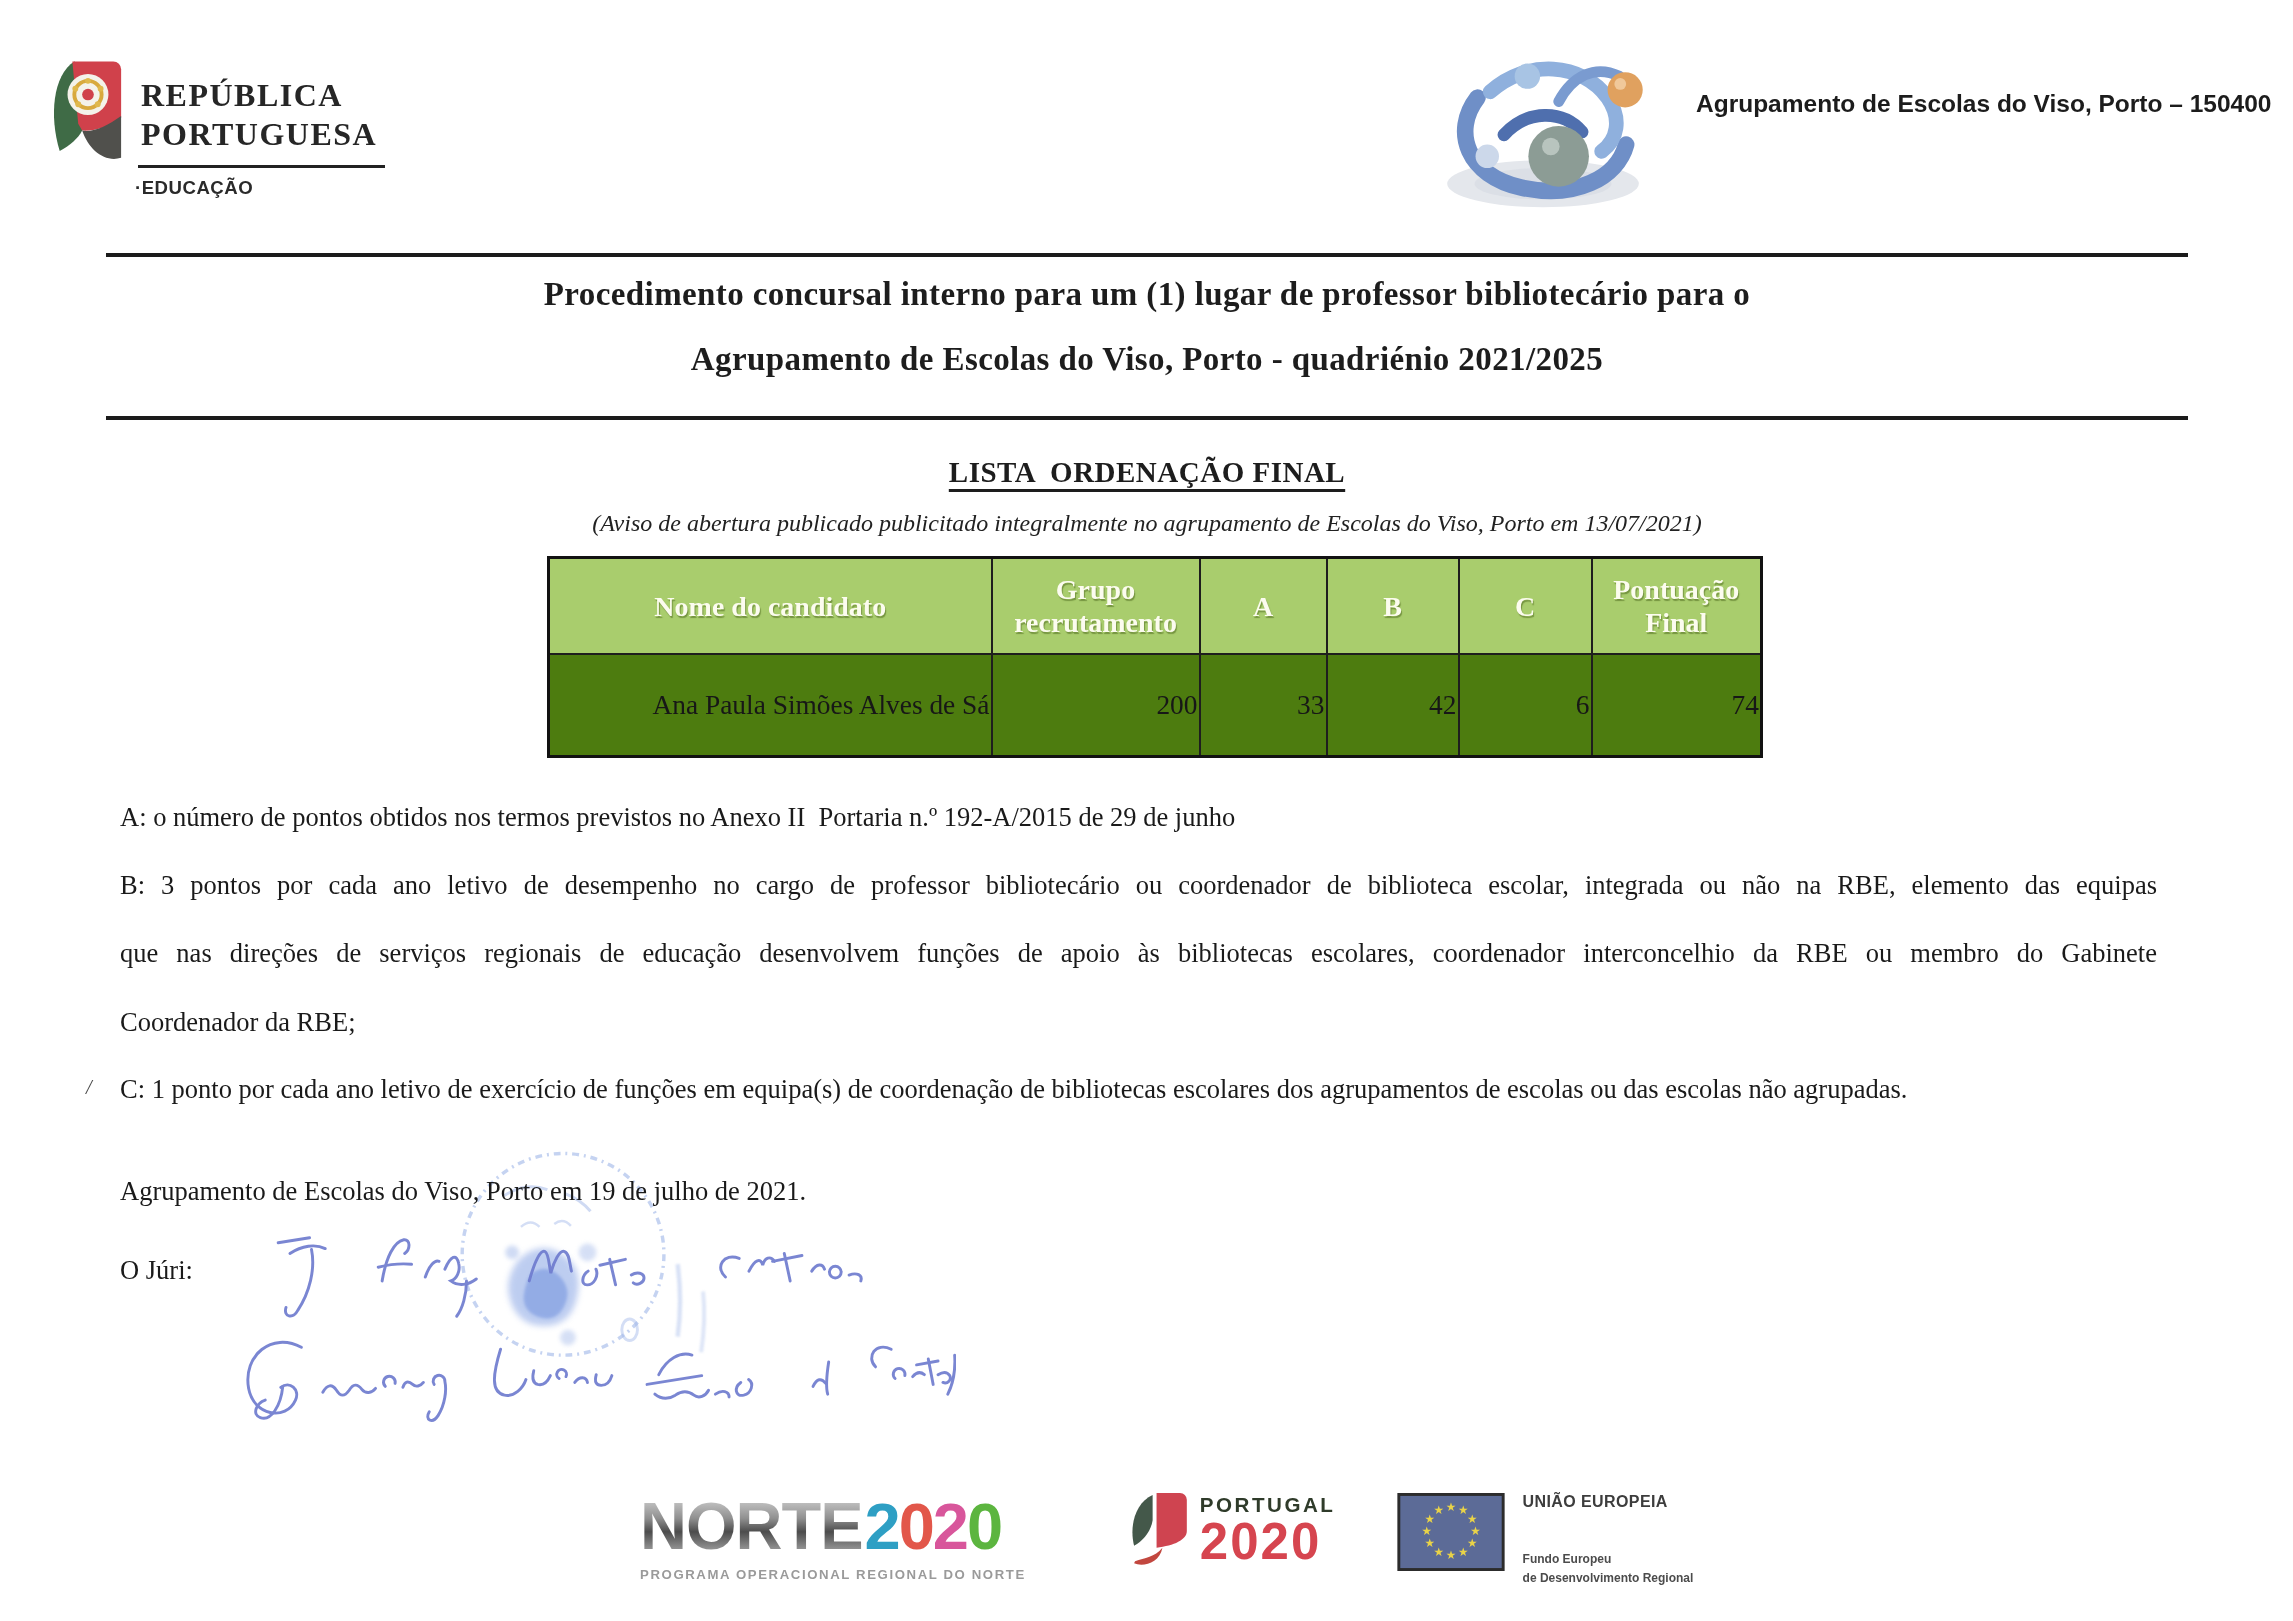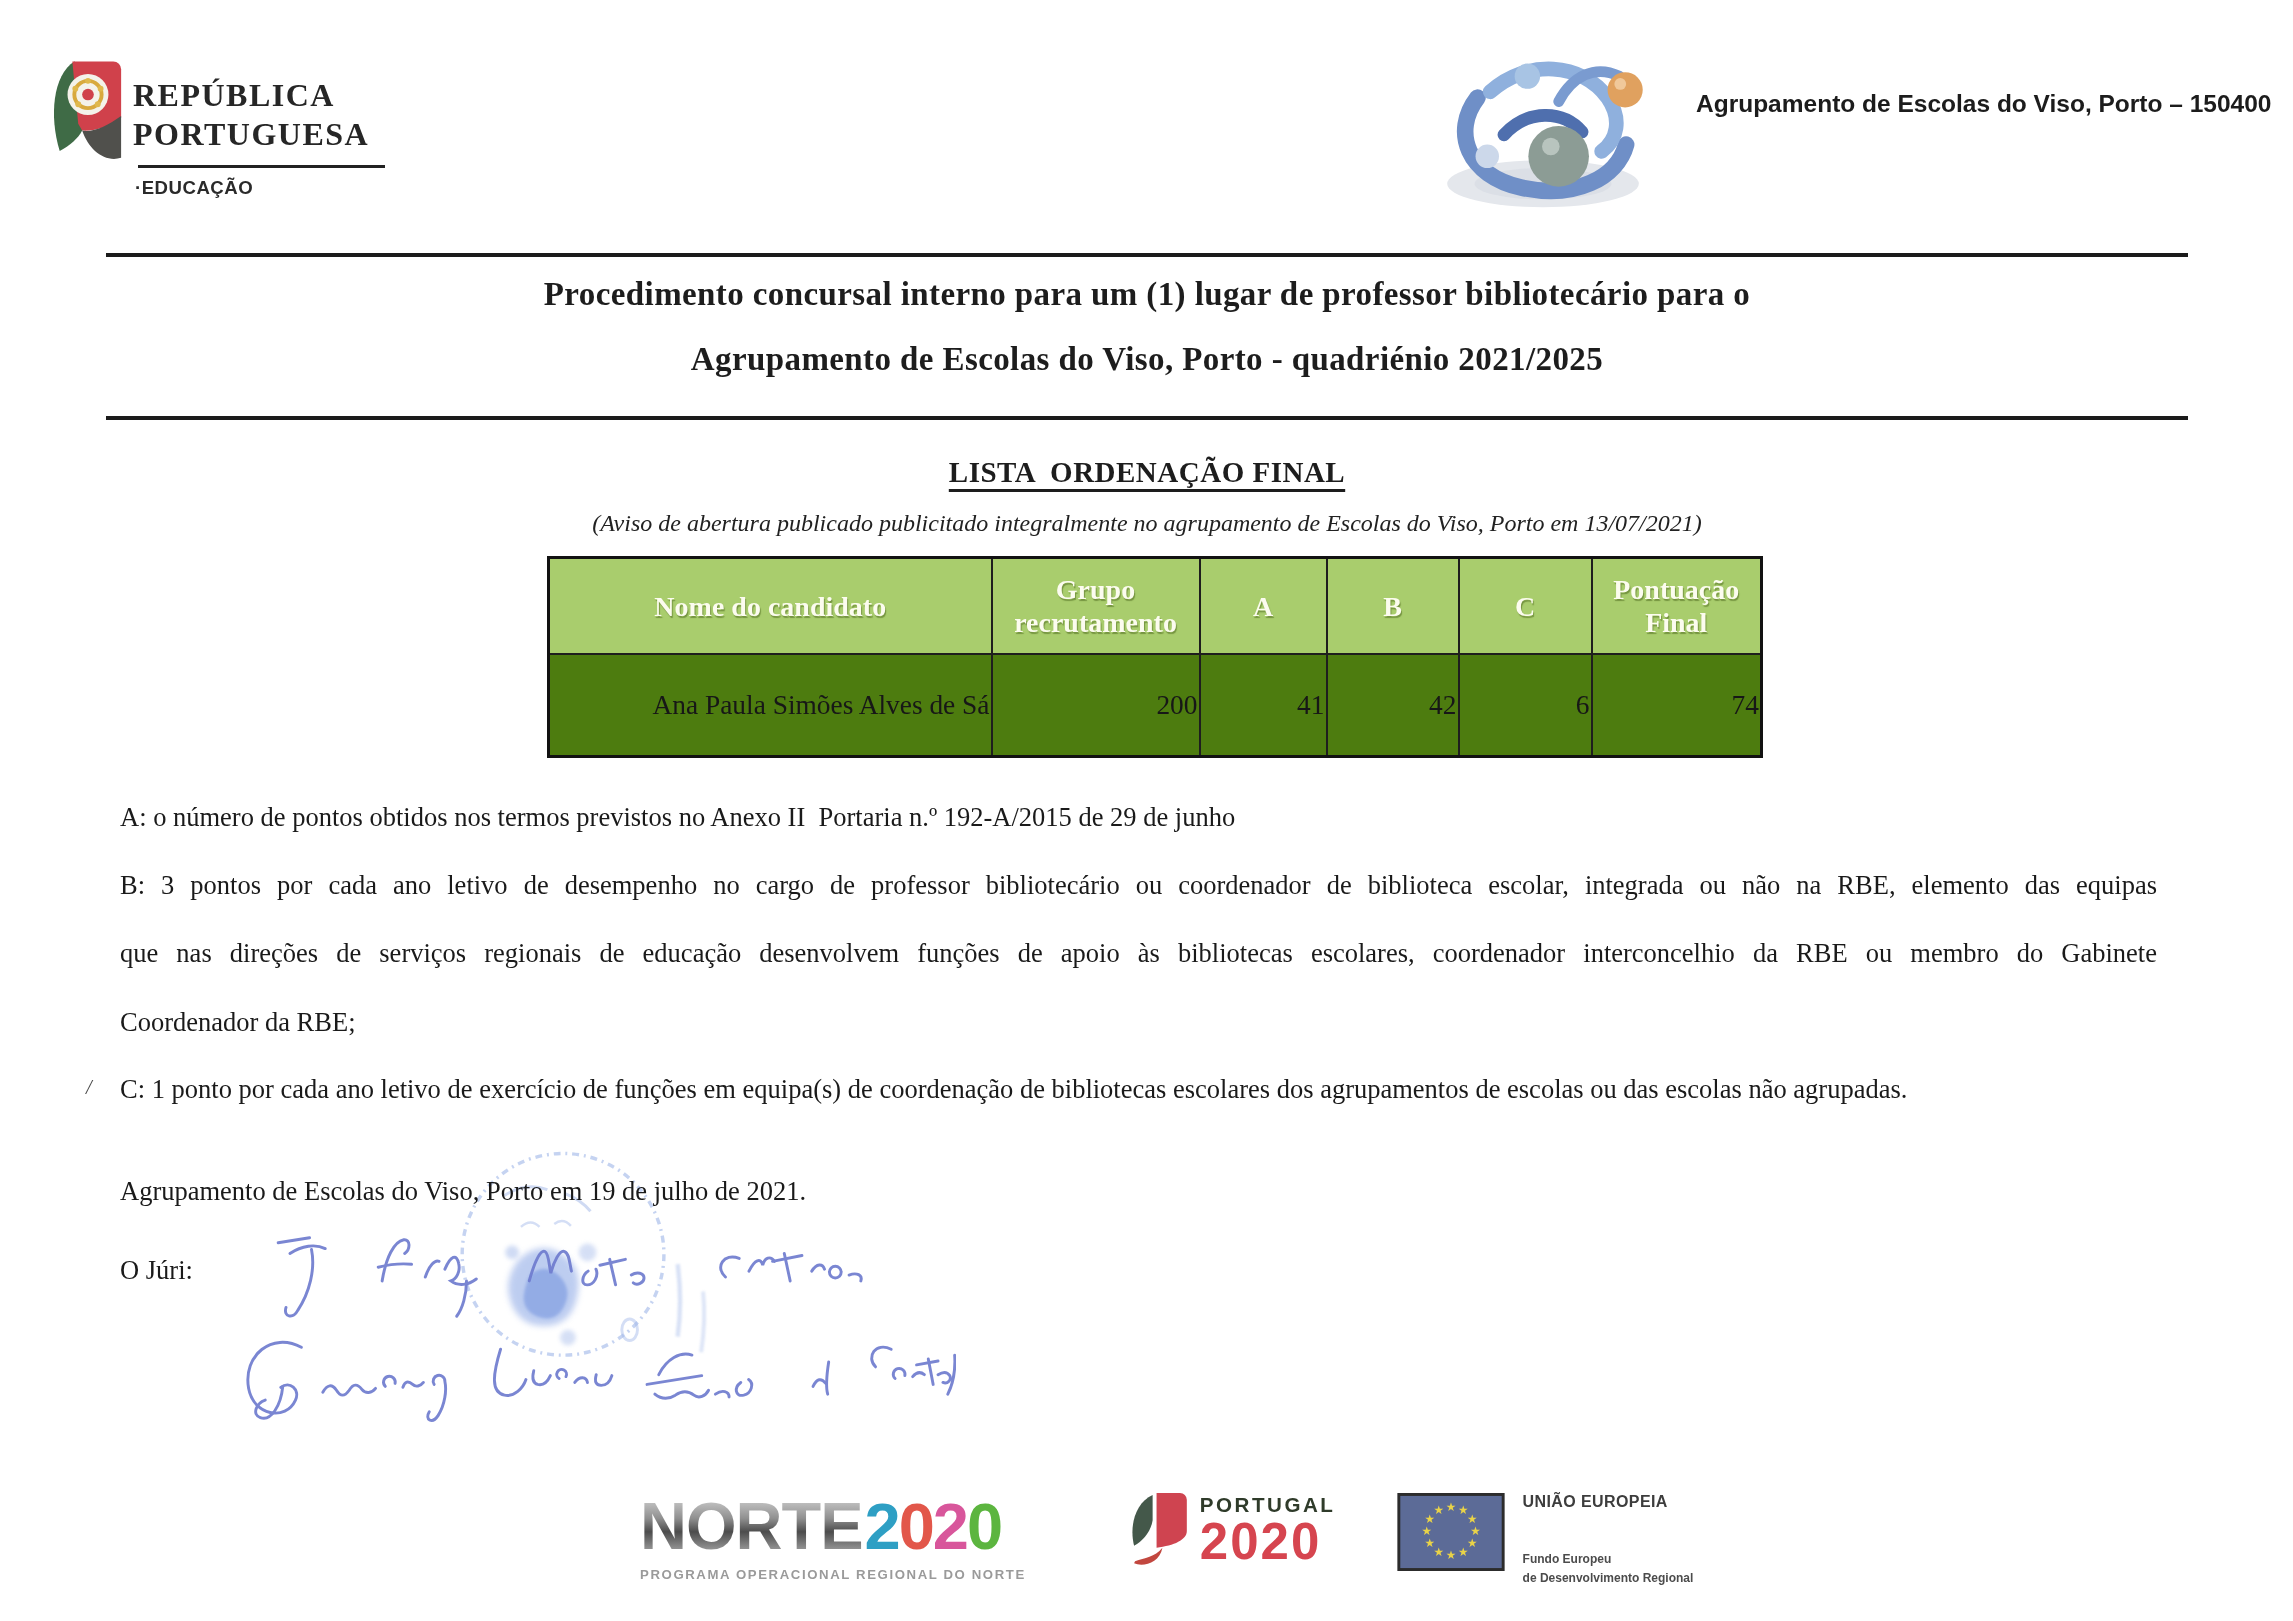--- a/index.html
+++ b/index.html
@@ -2,21 +2,21 @@
 <html lang="pt"><head>
 <meta charset="utf-8">
 <style>
   html,body{margin:0;padding:0;background:#e8e8e8;}
   .page{
     position:relative; width:2294px; height:1621px; background:#ffffff;
     font-family:"Liberation Serif",serif; color:#1d1d1d; overflow:hidden;
   }
   
   .gov-logo{position:absolute;left:49px;top:55px;}
-  .gov-text{position:absolute;left:133px;top:76px;font-family:"Liberation Serif",serif;
+  .gov-text{position:absolute;left:141px;top:76px;font-family:"Liberation Serif",serif;
     font-weight:bold;font-size:32px;line-height:39px;letter-spacing:1.5px;color:#262626;}
   .gov-rule{position:absolute;left:138px;top:165px;width:247px;height:2.9px;background:#222;}
   .gov-dept{position:absolute;left:135px;top:177px;font-family:"Liberation Sans",sans-serif;
     font-weight:bold;font-size:18.6px;letter-spacing:0.5px;color:#2a2a2a;}
   .school-logo{position:absolute;left:1433px;top:39px;}
   .school-text{position:absolute;left:1696px;top:90px;font-family:"Liberation Sans",sans-serif;
     font-weight:bold;font-size:24.5px;color:#1c1c1c;}
   .school-text .l2{margin-top:27.4px;}
   
   .rule{position:absolute;left:106px;width:2082px;height:3.9px;background:#1b1b1b;}
@@ -142,21 +142,21 @@
           <th>B</th>
           <th>C</th>
           <th>Pontuação
 Final</th>
         </tr>
       </thead>
     <tbody>
         <tr>
           <td>Ana Paula Simões Alves de Sá</td>
           <td>200</td>
-          <td>41</td>
+          <td>33</td>
           <td>42</td>
           <td>6</td>
           <td>74</td>
         </tr>
       </tbody>
   </table>
 
   <div class="crit pre" style="top:802px">A: o número de pontos obtidos nos termos previstos no Anexo II  Portaria n.º 192-A/2015 de 29 de junho</div>
   <div class="crit just" style="top:870px">B: 3 pontos por cada ano letivo de desempenho no cargo de professor bibliotecário ou coordenador de biblioteca escolar, integrada ou não na RBE, elemento das equipas</div>
   <div class="crit" style="top:1007px">Coordenador da RBE;</div>

